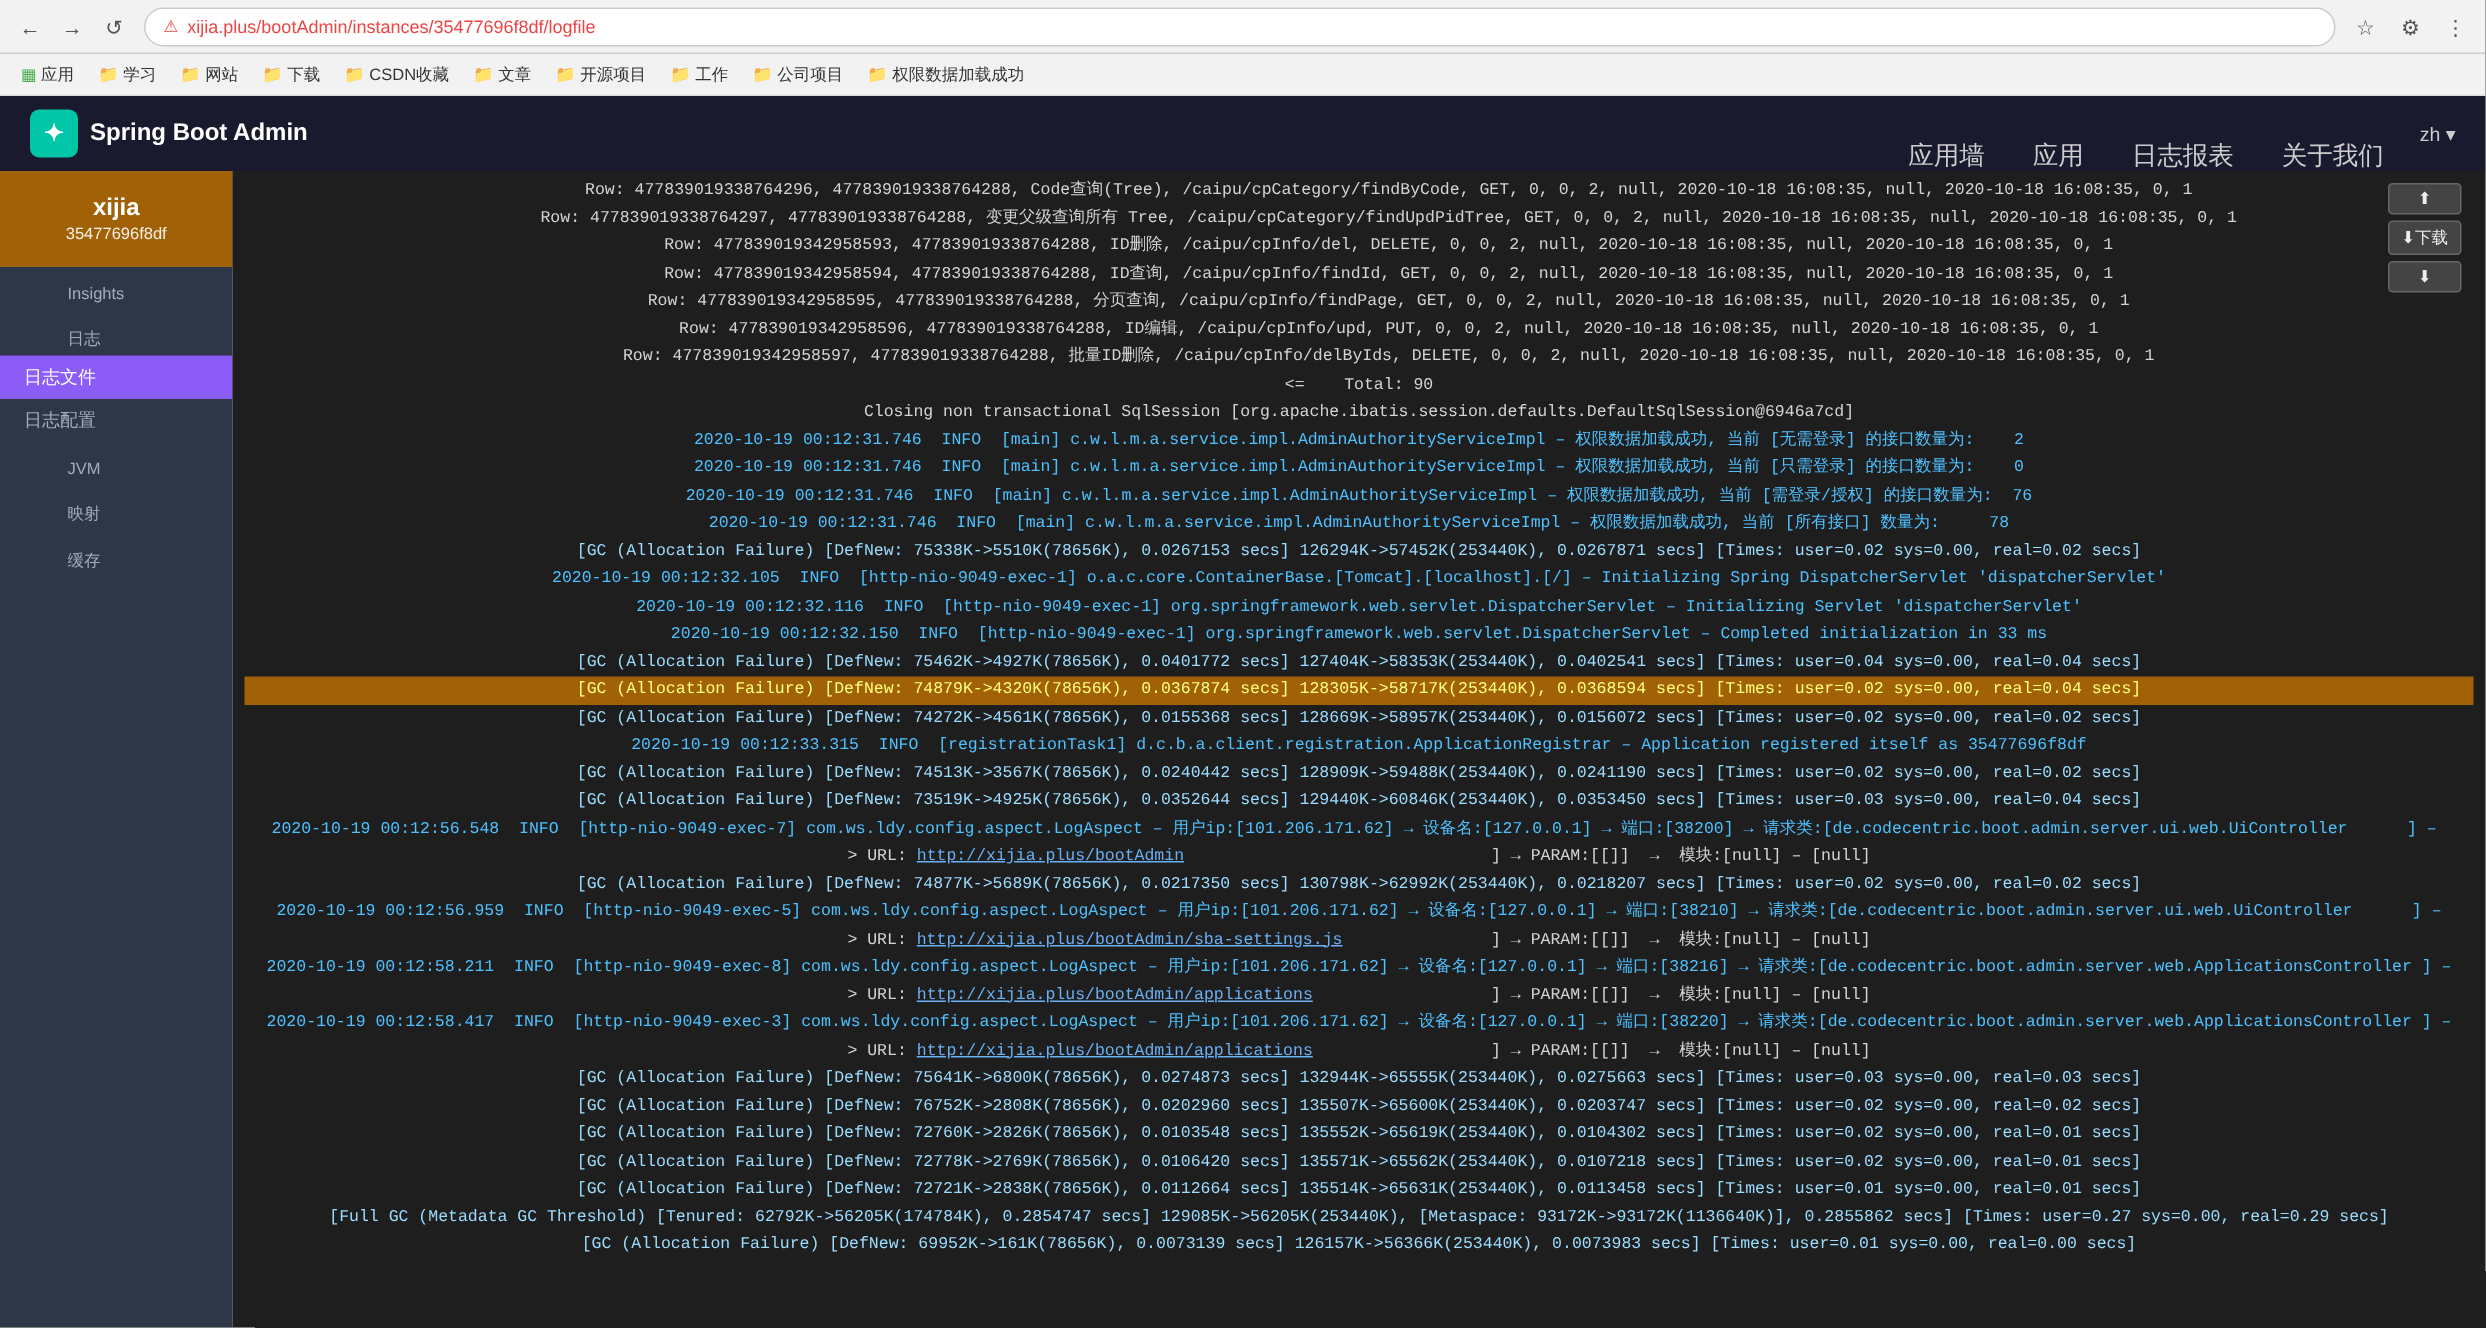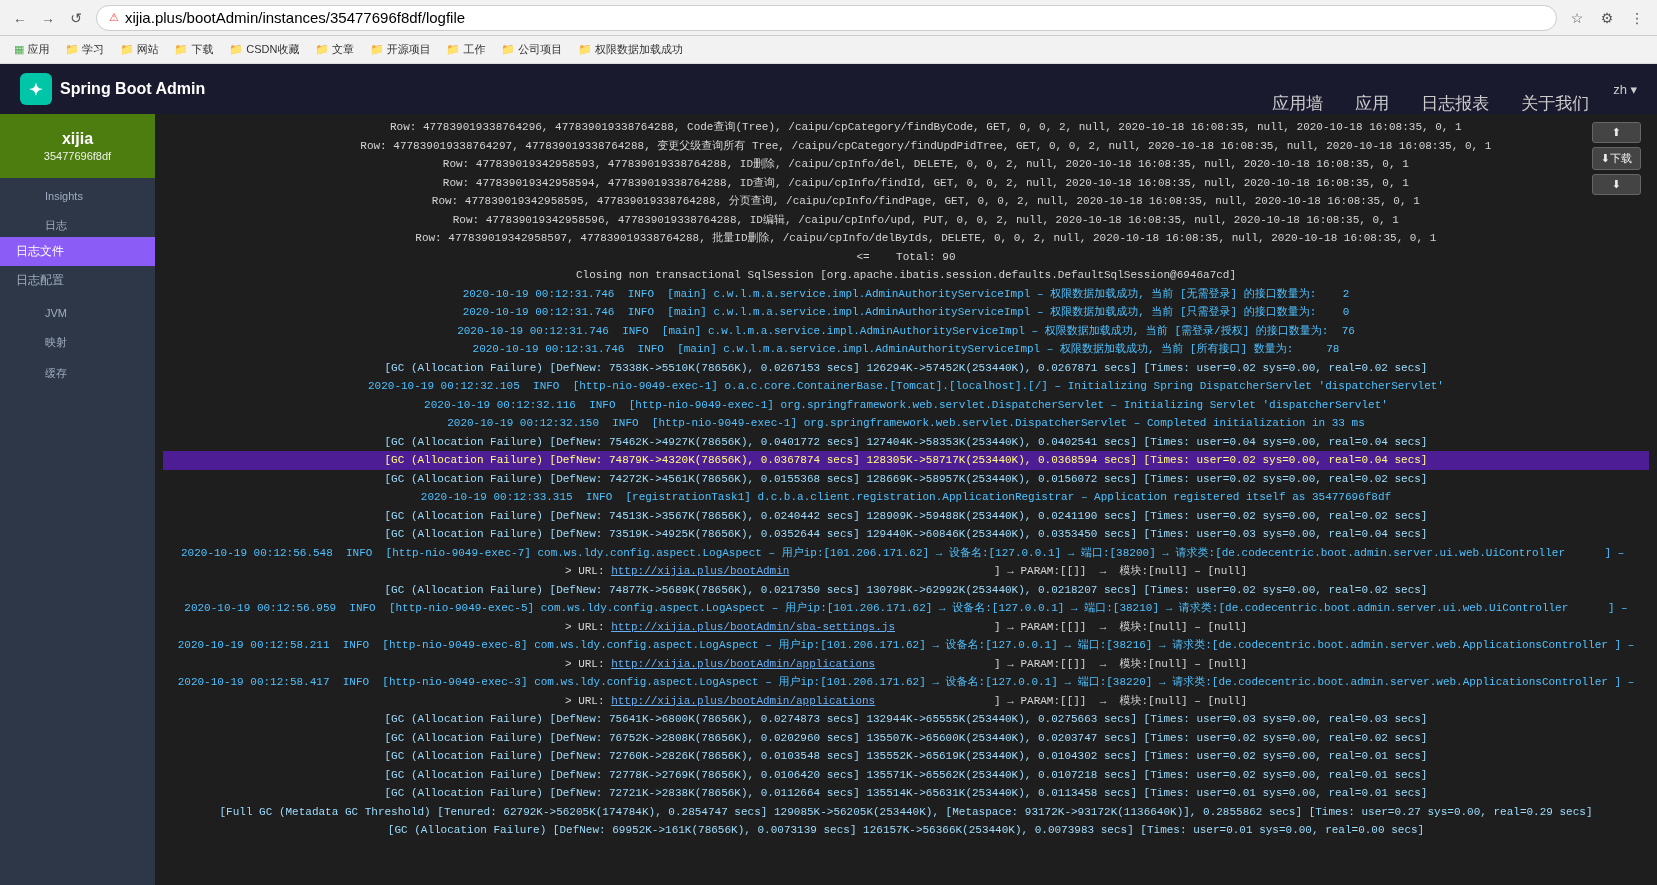--- a/index.html
+++ b/index.html
@@ -21,21 +21,21 @@
       width: 24px; height: 24px; border: none; background: transparent;
       cursor: pointer; border-radius: 50%; display: flex; align-items: center; justify-content: center;
       color: #555; font-size: 14px;
     }
     .browser-address-bar {
       flex: 1; height: 26px; background: white; border: 1px solid #ccc;
       border-radius: 13px; display: flex; align-items: center; padding: 0 12px;
       font-size: 12px; color: #333; gap: 6px;
     }
     .lock-icon { color: #e44; font-size: 11px; }
-    .address-text { color: #000000; font-size: 15px; }
+    .address-text { color: #ef4444; font-size: 12px; }
     .browser-actions { display: flex; gap: 6px; align-items: center; }
     .browser-action-btn { width: 24px; height: 24px; background: transparent; border: none; cursor: pointer; font-size: 14px; color: #555; }
 
     
     .bookmarks-bar {
       height: 28px; background: #f2f2f2; border-bottom: 1px solid #ddd;
       display: flex; align-items: center; padding: 0 8px; gap: 4px; flex-shrink: 0;
     }
     .bookmark-item {
       display: flex; align-items: center; gap: 3px; padding: 2px 6px;
@@ -64,21 +64,21 @@
 
     
     .main-area { flex: 1; display: flex; overflow: hidden; }
 
     
     .sidebar {
       width: 155px; background: #2d3748; flex-shrink: 0; display: flex; flex-direction: column;
       overflow-y: auto;
     }
     .sidebar-user {
-      background: #4d7c0f; padding: 16px; text-align: center; color: white;
+      background: #a16207; padding: 16px; text-align: center; color: white;
     }
     .sidebar-username { font-size: 16px; font-weight: bold; }
     .sidebar-instance { font-size: 11px; opacity: 0.9; margin-top: 2px; }
 
     .sidebar-section-title {
       color: #a0aec0; font-size: 11px; padding: 12px 16px 4px; text-transform: none; margin-left: 29px;
     }
     .sidebar-sub-item {
       color: #a0aec0; font-size: 12px; padding: 6px 16px; cursor: pointer; display: block;
     }
@@ -93,21 +93,21 @@
     }
     .log-toolbar-btn {
       background: #444; color: #eee; border: 1px solid #666; padding: 3px 8px;
       font-size: 11px; cursor: pointer; border-radius: 3px; white-space: nowrap;
     }
     .log-content {
       flex: 1; overflow-y: auto; padding: 4px 8px; font-family: 'Courier New', monospace; font-size: 11px;
       color: #d4d4d4; line-height: 1.5;
     }
     .log-line { white-space: pre-wrap; word-break: break-all; padding: 1px 0; text-align: center; }
-    .log-line.highlight { background: #4c1d95; color: #ffff80; }
+    .log-line.highlight { background: #a16207; color: #ffff80; }
     .log-link { color: #6ab0f5; text-decoration: underline; cursor: pointer; }
     .log-line.info { color: #4fc1ff; }
     .log-line.gc { color: #9cdcfe; }
   </style>
 </head>
 <body>
 
 <div class="browser-bar">
   <div class="browser-nav-btns">
     <button class="browser-nav-btn">←</button>

